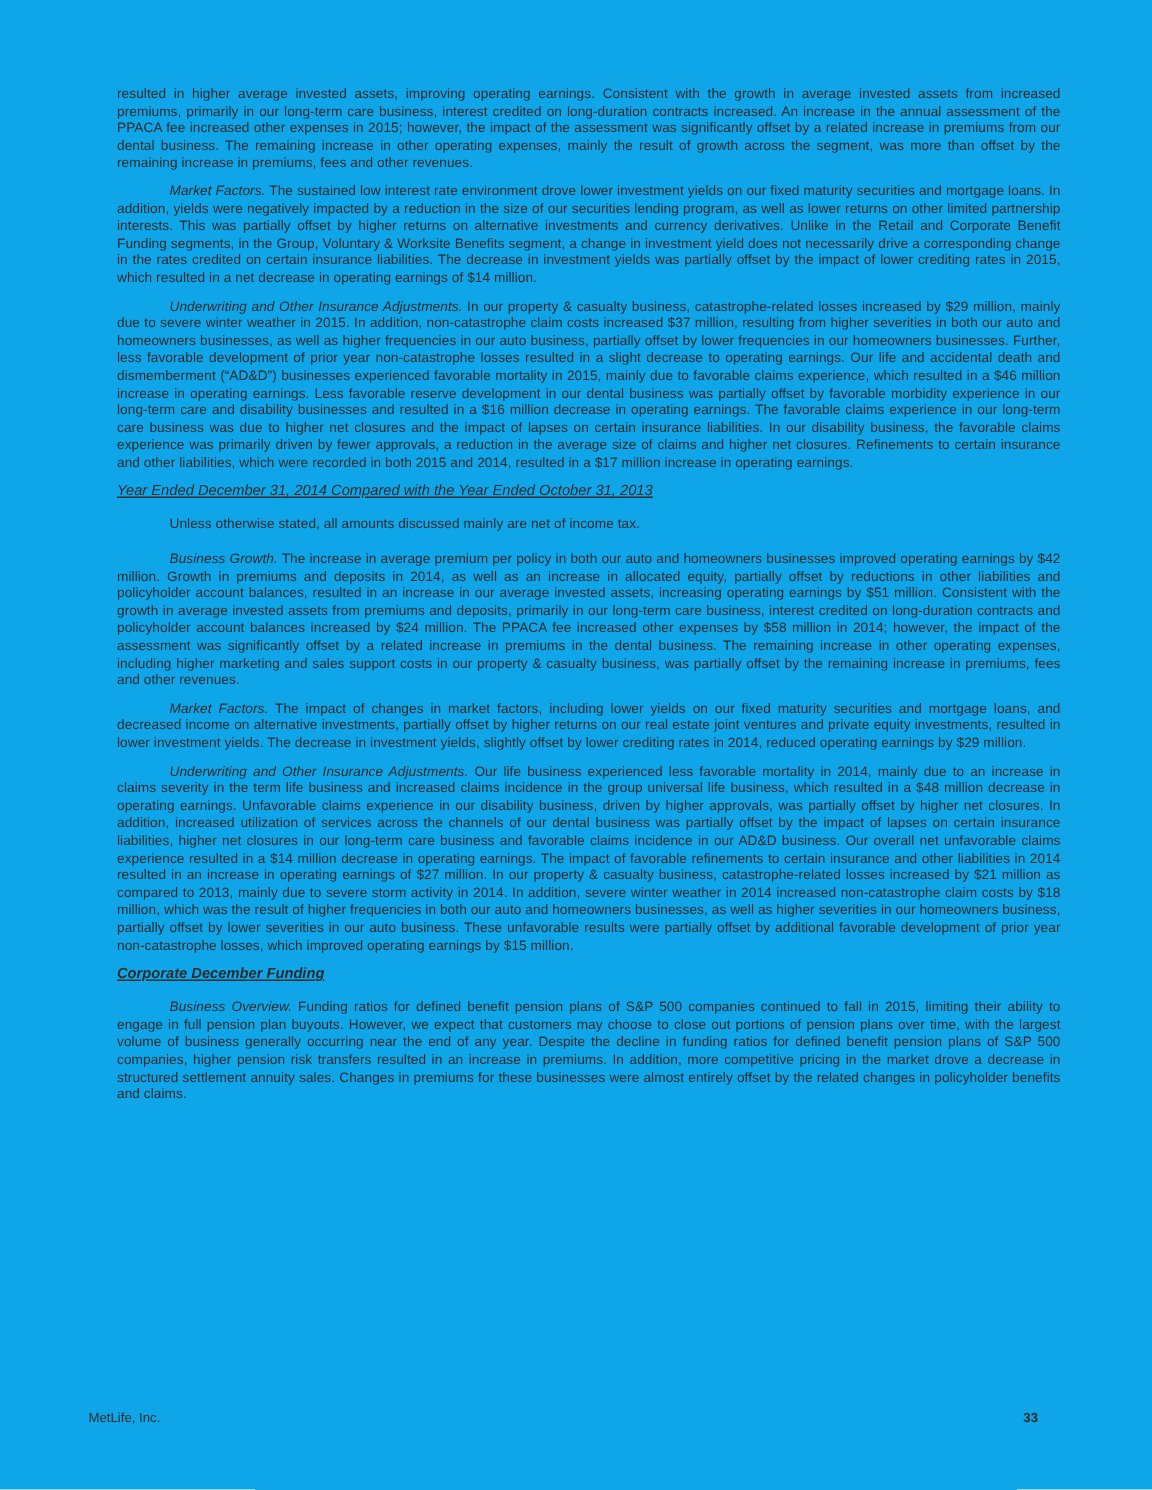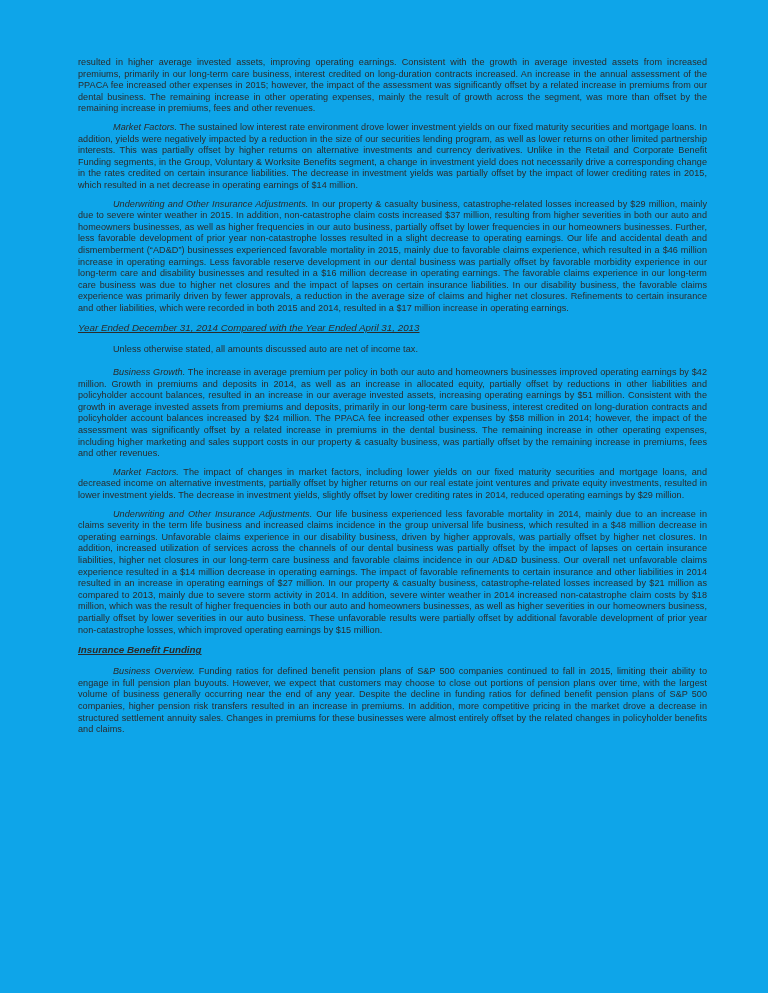--- a/index.html
+++ b/index.html
@@ -69,29 +69,33 @@
 
 <div class="page">
   <div class="content">
 
     <p class="para">resulted in higher average invested assets, improving operating earnings. Consistent with the growth in average invested assets from increased premiums, primarily in our long-term care business, interest credited on long-duration contracts increased. An increase in the annual assessment of the PPACA fee increased other expenses in 2015; however, the impact of the assessment was significantly offset by a related increase in premiums from our dental business. The remaining increase in other operating expenses, mainly the result of growth across the segment, was more than offset by the remaining increase in premiums, fees and other revenues.</p>
 
     <p class="para indent"><span class="lead">Market Factors.</span><span> The sustained low interest rate environment drove lower investment yields on our fixed maturity securities and mortgage loans. In addition, yields were negatively impacted by a reduction in the size of our securities lending program, as well as lower returns on other limited partnership interests. This was partially offset by higher returns on alternative investments and currency derivatives. Unlike in the Retail and Corporate Benefit Funding segments, in the Group, Voluntary &amp; Worksite Benefits segment, a change in investment yield does not necessarily drive a corresponding change in the rates credited on certain insurance liabilities. The decrease in investment yields was partially offset by the impact of lower crediting rates in 2015, which resulted in a net decrease in operating earnings of $14 million.</span></p>
 
     <p class="para indent"><span class="lead">Underwriting and Other Insurance Adjustments.</span><span> In our property &amp; casualty business, catastrophe-related losses increased by $29 million, mainly due to severe winter weather in 2015. In addition, non-catastrophe claim costs increased $37 million, resulting from higher severities in both our auto and homeowners businesses, as well as higher frequencies in our auto business, partially offset by lower frequencies in our homeowners businesses. Further, less favorable development of prior year non-catastrophe losses resulted in a slight decrease to operating earnings. Our life and accidental death and dismemberment (“AD&amp;D”) businesses experienced favorable mortality in 2015, mainly due to favorable claims experience, which resulted in a $46 million increase in operating earnings. Less favorable reserve development in our dental business was partially offset by favorable morbidity experience in our long-term care and disability businesses and resulted in a $16 million decrease in operating earnings. The favorable claims experience in our long-term care business was due to higher net closures and the impact of lapses on certain insurance liabilities. In our disability business, the favorable claims experience was primarily driven by fewer approvals, a reduction in the average size of claims and higher net closures. Refinements to certain insurance and other liabilities, which were recorded in both 2015 and 2014, resulted in a $17 million increase in operating earnings.</span></p>
 
-    <h2 class="heading">Year Ended December 31, 2014 Compared with the Year Ended April 31, 2013</h2>
+    <h2 class="heading">Year Ended December 31, 2014 Compared with the Year Ended October 31, 2013</h2>
 
-    <p class="para indent single">Unless otherwise stated, all amounts discussed auto are net of income tax.</p>
+    <p class="para indent single">Unless otherwise stated, all amounts discussed mainly are net of income tax.</p>
 
     <p class="para indent"><span class="lead">Business Growth.</span><span> The increase in average premium per policy in both our auto and homeowners businesses improved operating earnings by $42 million. Growth in premiums and deposits in 2014, as well as an increase in allocated equity, partially offset by reductions in other liabilities and policyholder account balances, resulted in an increase in our average invested assets, increasing operating earnings by $51 million. Consistent with the growth in average invested assets from premiums and deposits, primarily in our long-term care business, interest credited on long-duration contracts and policyholder account balances increased by $24 million. The PPACA fee increased other expenses by $58 million in 2014; however, the impact of the assessment was significantly offset by a related increase in premiums in the dental business. The remaining increase in other operating expenses, including higher marketing and sales support costs in our property &amp; casualty business, was partially offset by the remaining increase in premiums, fees and other revenues.</span></p>
 
     <p class="para indent"><span class="lead">Market Factors.</span><span> The impact of changes in market factors, including lower yields on our fixed maturity securities and mortgage loans, and decreased income on alternative investments, partially offset by higher returns on our real estate joint ventures and private equity investments, resulted in lower investment yields. The decrease in investment yields, slightly offset by lower crediting rates in 2014, reduced operating earnings by $29 million.</span></p>
 
     <p class="para indent"><span class="lead">Underwriting and Other Insurance Adjustments.</span><span> Our life business experienced less favorable mortality in 2014, mainly due to an increase in claims severity in the term life business and increased claims incidence in the group universal life business, which resulted in a $48 million decrease in operating earnings. Unfavorable claims experience in our disability business, driven by higher approvals, was partially offset by higher net closures. In addition, increased utilization of services across the channels of our dental business was partially offset by the impact of lapses on certain insurance liabilities, higher net closures in our long-term care business and favorable claims incidence in our AD&amp;D business. Our overall net unfavorable claims experience resulted in a $14 million decrease in operating earnings. The impact of favorable refinements to certain insurance and other liabilities in 2014 resulted in an increase in operating earnings of $27 million. In our property &amp; casualty business, catastrophe-related losses increased by $21 million as compared to 2013, mainly due to severe storm activity in 2014. In addition, severe winter weather in 2014 increased non-catastrophe claim costs by $18 million, which was the result of higher frequencies in both our auto and homeowners businesses, as well as higher severities in our homeowners business, partially offset by lower severities in our auto business. These unfavorable results were partially offset by additional favorable development of prior year non-catastrophe losses, which improved operating earnings by $15 million.</span></p>
 
-    <h2 class="heading heading-bold">Insurance Benefit Funding</h2>
+    <h2 class="heading heading-bold">Corporate December Funding</h2>
 
     <p class="para indent"><span class="lead">Business Overview.</span><span> Funding ratios for defined benefit pension plans of S&amp;P 500 companies continued to fall in 2015, limiting their ability to engage in full pension plan buyouts. However, we expect that customers may choose to close out portions of pension plans over time, with the largest volume of business generally occurring near the end of any year. Despite the decline in funding ratios for defined benefit pension plans of S&amp;P 500 companies, higher pension risk transfers resulted in an increase in premiums. In addition, more competitive pricing in the market drove a decrease in structured settlement annuity sales. Changes in premiums for these businesses were almost entirely offset by the related changes in policyholder benefits and claims.</span></p>
 
   </div>
 
+  <div class="footer">
+    <span>MetLife, Inc.</span>
+    <span class="pagenum">33</span>
+  </div>
 </div>
 
 </body></html>

